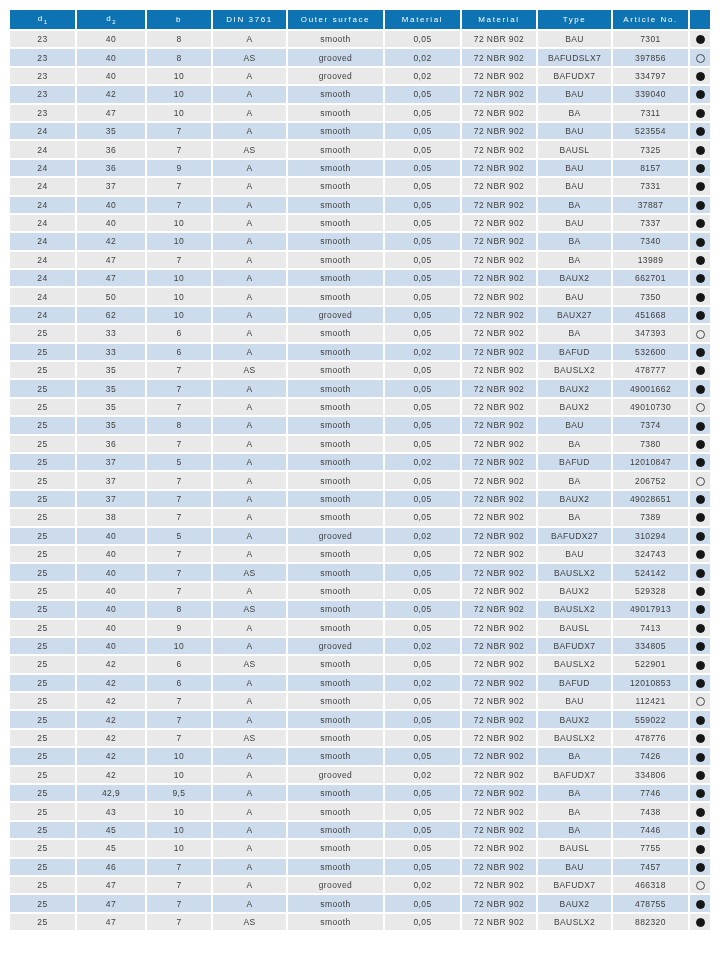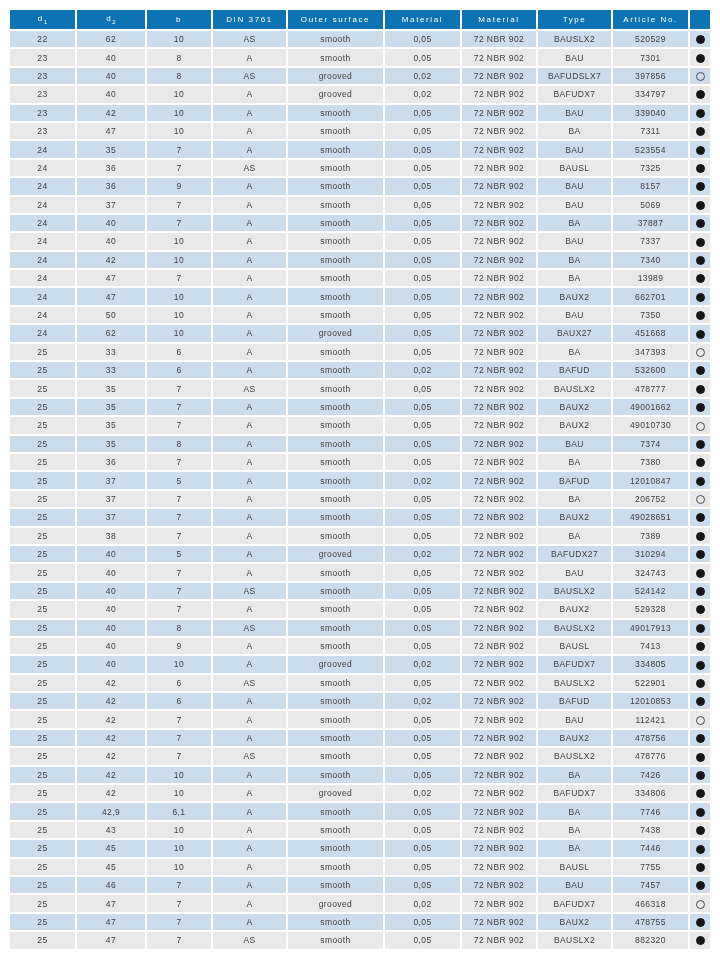--- a/index.html
+++ b/index.html
@@ -110,32 +110,20 @@
           <th><span>DIN 3761</span></th>
           <th><span>Outer surface</span></th>
           <th><span>Material</span></th>
           <th><span>Material</span></th>
           <th><span>Type</span></th>
           <th><span>Article No.</span></th>
           <th><span></span></th>
         </tr>
     </thead>
     <tbody id="table-body">
-        <tr class="stripe-blue">
-          <td>22</td>
-          <td>62</td>
-          <td>10</td>
-          <td>AS</td>
-          <td>smooth</td>
-          <td>0,05</td>
-          <td>72 NBR 902</td>
-          <td>BAUSLX2</td>
-          <td>520529</td>
-          <td><span class="dot filled"></span></td>
-        </tr>
         <tr class="stripe-gray">
           <td>23</td>
           <td>40</td>
           <td>8</td>
           <td>A</td>
           <td>smooth</td>
           <td>0,05</td>
           <td>72 NBR 902</td>
           <td>BAU</td>
           <td>7301</td>
@@ -227,21 +215,21 @@
         </tr>
         <tr class="stripe-gray">
           <td>24</td>
           <td>37</td>
           <td>7</td>
           <td>A</td>
           <td>smooth</td>
           <td>0,05</td>
           <td>72 NBR 902</td>
           <td>BAU</td>
-          <td>5069</td>
+          <td>7331</td>
           <td><span class="dot filled"></span></td>
         </tr>
         <tr class="stripe-blue">
           <td>24</td>
           <td>40</td>
           <td>7</td>
           <td>A</td>
           <td>smooth</td>
           <td>0,05</td>
           <td>72 NBR 902</td>
@@ -575,21 +563,21 @@
         </tr>
         <tr class="stripe-blue">
           <td>25</td>
           <td>42</td>
           <td>7</td>
           <td>A</td>
           <td>smooth</td>
           <td>0,05</td>
           <td>72 NBR 902</td>
           <td>BAUX2</td>
-          <td>478756</td>
+          <td>559022</td>
           <td><span class="dot filled"></span></td>
         </tr>
         <tr class="stripe-gray">
           <td>25</td>
           <td>42</td>
           <td>7</td>
           <td>AS</td>
           <td>smooth</td>
           <td>0,05</td>
           <td>72 NBR 902</td>
@@ -617,21 +605,21 @@
           <td>grooved</td>
           <td>0,02</td>
           <td>72 NBR 902</td>
           <td>BAFUDX7</td>
           <td>334806</td>
           <td><span class="dot filled"></span></td>
         </tr>
         <tr class="stripe-blue">
           <td>25</td>
           <td>42,9</td>
-          <td>6,1</td>
+          <td>9,5</td>
           <td>A</td>
           <td>smooth</td>
           <td>0,05</td>
           <td>72 NBR 902</td>
           <td>BA</td>
           <td>7746</td>
           <td><span class="dot filled"></span></td>
         </tr>
         <tr class="stripe-gray">
           <td>25</td>

